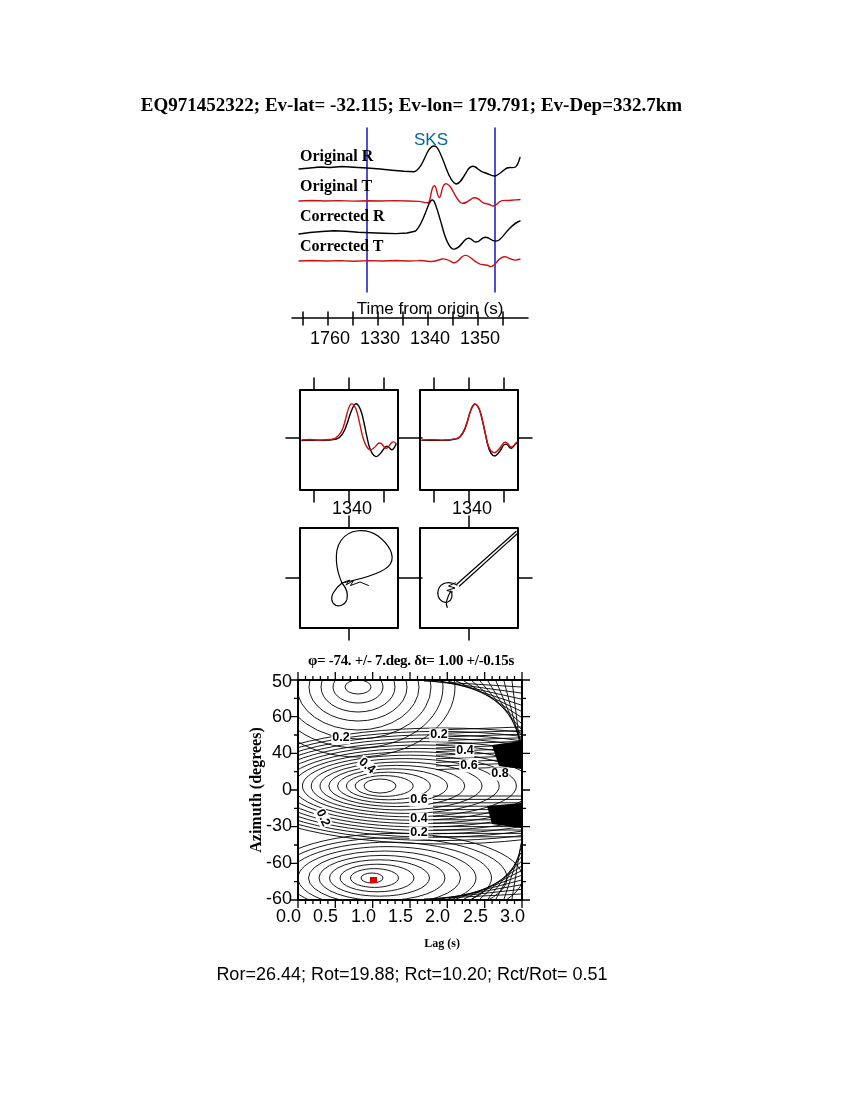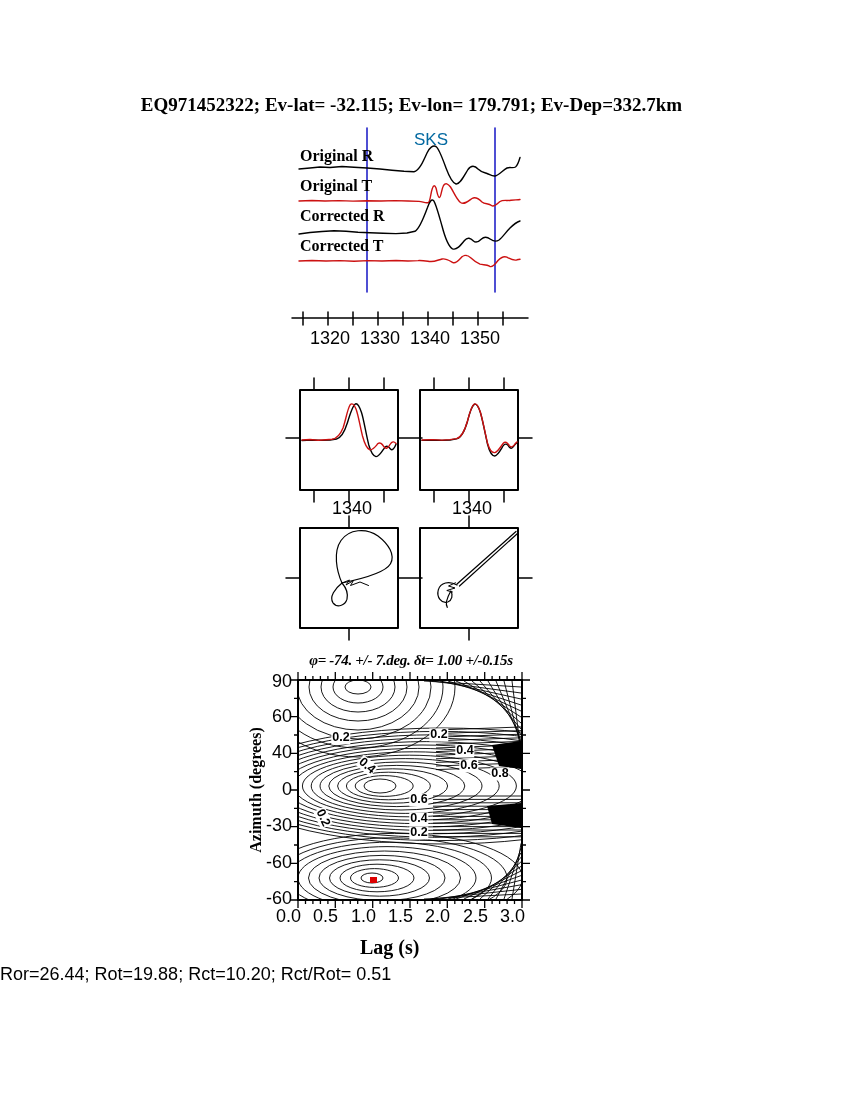--- a/index.html
+++ b/index.html
@@ -9,28 +9,28 @@
   svg{position:absolute;left:0;top:0;}
   .h1{left:0;right:26px;top:55px;text-align:center;font-size:19px;white-space:pre;}
   .h2{left:0;right:35px;top:94px;text-align:center;font-size:19px;font-weight:bold;
       font-family:"Liberation Serif",serif;white-space:pre;padding-left:8px;}
   .sks{left:405px;top:130px;width:52px;text-align:center;font-size:17px;color:#0369a1;}
   .trlab{left:300px;font-size:16px;font-weight:bold;font-family:"Liberation Serif",serif;}
   .taxtitle{left:330px;width:200px;text-align:center;top:299px;font-size:17px;}
   .tick{font-size:18px;text-align:center;width:60px;}
   .cmplab{font-size:18px;text-align:center;width:60px;top:498px;}
   .result{left:260px;width:302px;text-align:center;top:652px;font-size:15px;font-weight:bold;
-          font-family:"Liberation Serif",serif;letter-spacing:-0.3px;white-space:nowrap;font-style:italic;}
+          font-family:"Liberation Serif",serif;letter-spacing:-0.3px;white-space:nowrap;}
   .ylab{left:256px;top:790px;transform:translate(-50%,-50%) rotate(-90deg);
         font-size:16px;font-weight:bold;font-family:"Liberation Serif",serif;white-space:nowrap;}
   .ytick{width:46px;left:246px;text-align:right;font-size:18px;}
   .xtick{width:44px;text-align:left;top:906px;font-size:18px;}
-  .xlab{left:360px;width:100px;text-align:left;top:936px;font-size:20px;font-weight:bold;
+  .xlab{left:360px;width:100px;text-align:right;top:936px;font-size:12px;font-weight:bold;
         font-family:"Liberation Serif",serif;}
-  .footer{left:0;right:26px;top:964px;font-size:18px;white-space:pre;}
+  .footer{left:0;right:26px;text-align:center;top:964px;font-size:18px;white-space:pre;}
   .clab{font-size:12.5px;font-weight:bold;background:#fff;line-height:1.05;padding:0 1px;
         transform:translate(-50%,-50%);white-space:nowrap;}
   .clab.r40{transform:translate(-50%,-50%) rotate(40deg);}
   .clab.r65{transform:translate(-50%,-50%) rotate(65deg);}
 </style>
 </head>
 <body>
 
 <div class="page">
 
@@ -168,32 +168,33 @@
   </svg>
 
   <div class="abs h2">EQ971452322; Ev-lat= -32.115; Ev-lon= 179.791; Ev-Dep=332.7km</div>
 
   <div class="abs sks">SKS</div>
   <div class="abs trlab" style="top:147px">Original R</div>
   <div class="abs trlab" style="top:177px">Original T</div>
   <div class="abs trlab" style="top:207px">Corrected R</div>
   <div class="abs trlab" style="top:237px">Corrected T</div>
 
-  <div class="abs tick" style="left:300px;top:328px">1320</div>
+  <div class="abs taxtitle">Time from origin (s)</div>
+  <div class="abs tick" style="left:300px;top:328px">1760</div>
   <div class="abs tick" style="left:350px;top:328px">1330</div>
   <div class="abs tick" style="left:400px;top:328px">1340</div>
   <div class="abs tick" style="left:450px;top:328px">1350</div>
 
   <div class="abs cmplab" style="left:322px">1340</div>
   <div class="abs cmplab" style="left:442px">1340</div>
 
   <div class="abs result">φ= -74. +/- 7.deg. δt= 1.00 +/-0.15s</div>
 
   <div class="abs ylab">Azimuth (degrees)</div>
-  <div class="abs ytick" style="top:671px">90</div>
+  <div class="abs ytick" style="top:671px">50</div>
   <div class="abs ytick" style="top:706px">60</div>
   <div class="abs ytick" style="top:742px">40</div>
   <div class="abs ytick" style="top:779px">0</div>
   <div class="abs ytick" style="top:815px">-30</div>
   <div class="abs ytick" style="top:852px">-60</div>
   <div class="abs ytick" style="top:888px">-60</div>
 
   <div class="abs xtick" style="left:276px">0.0</div>
   <div class="abs xtick" style="left:313px">0.5</div>
   <div class="abs xtick" style="left:351px">1.0</div>

